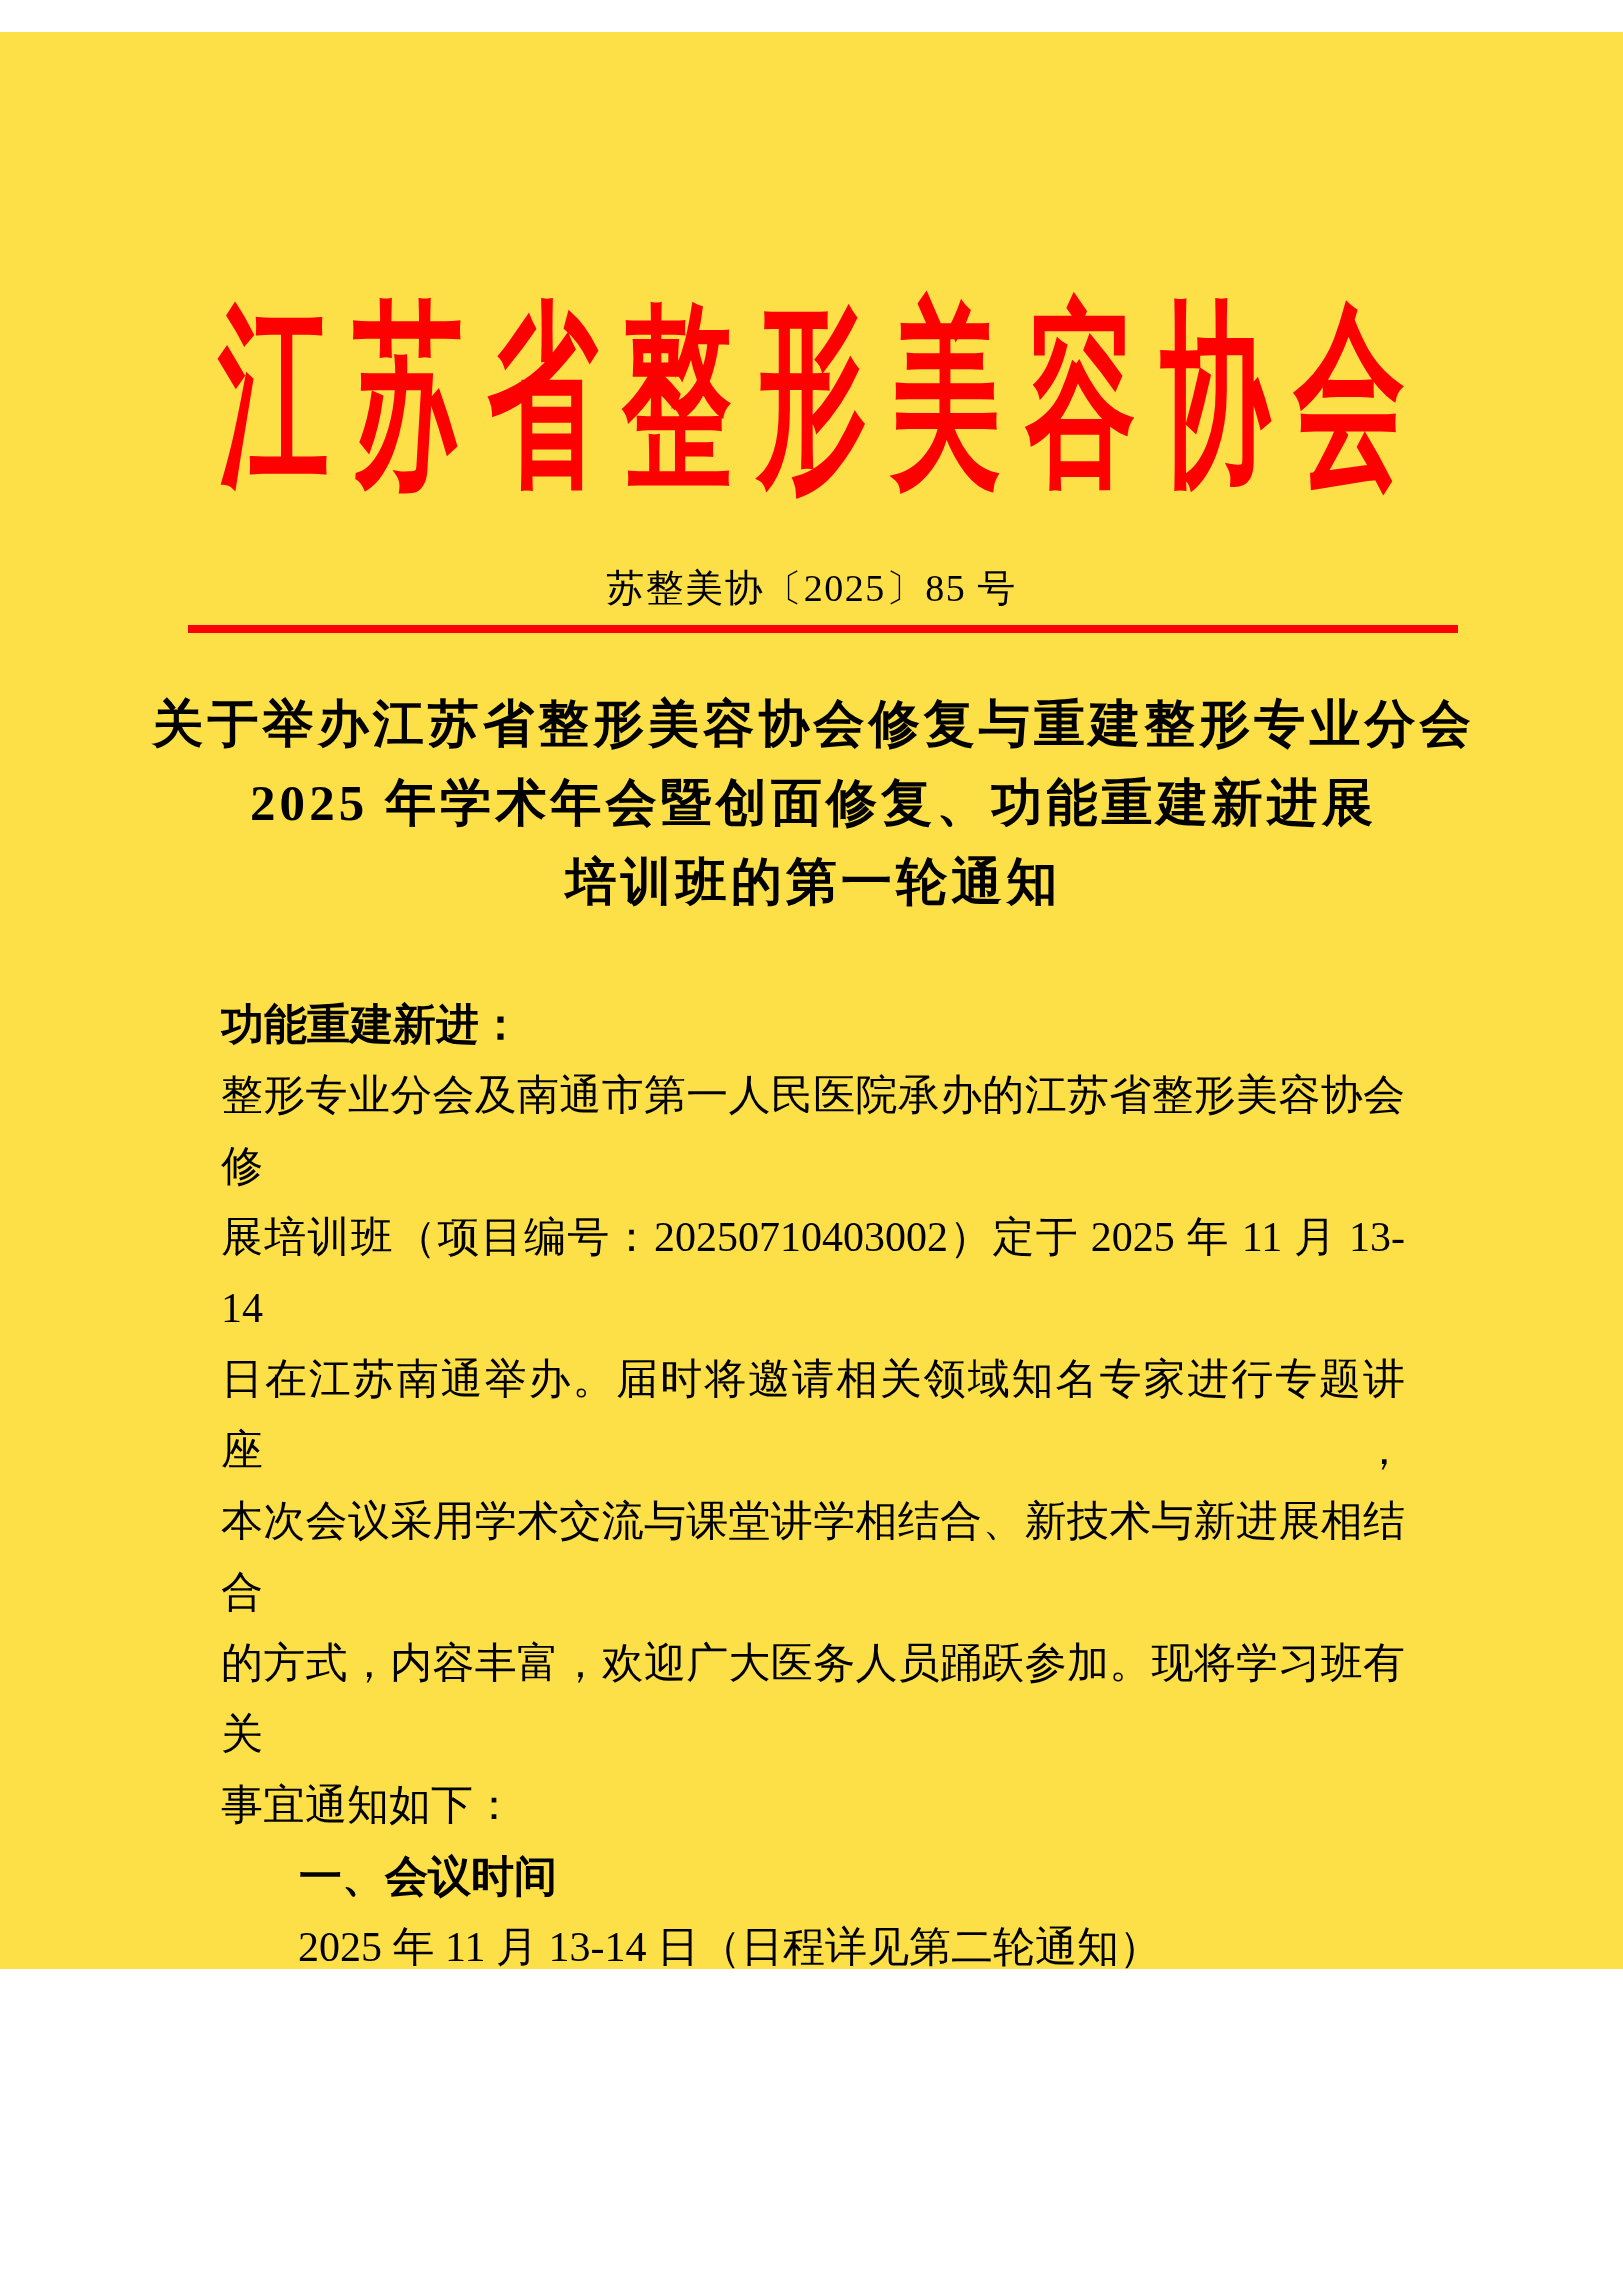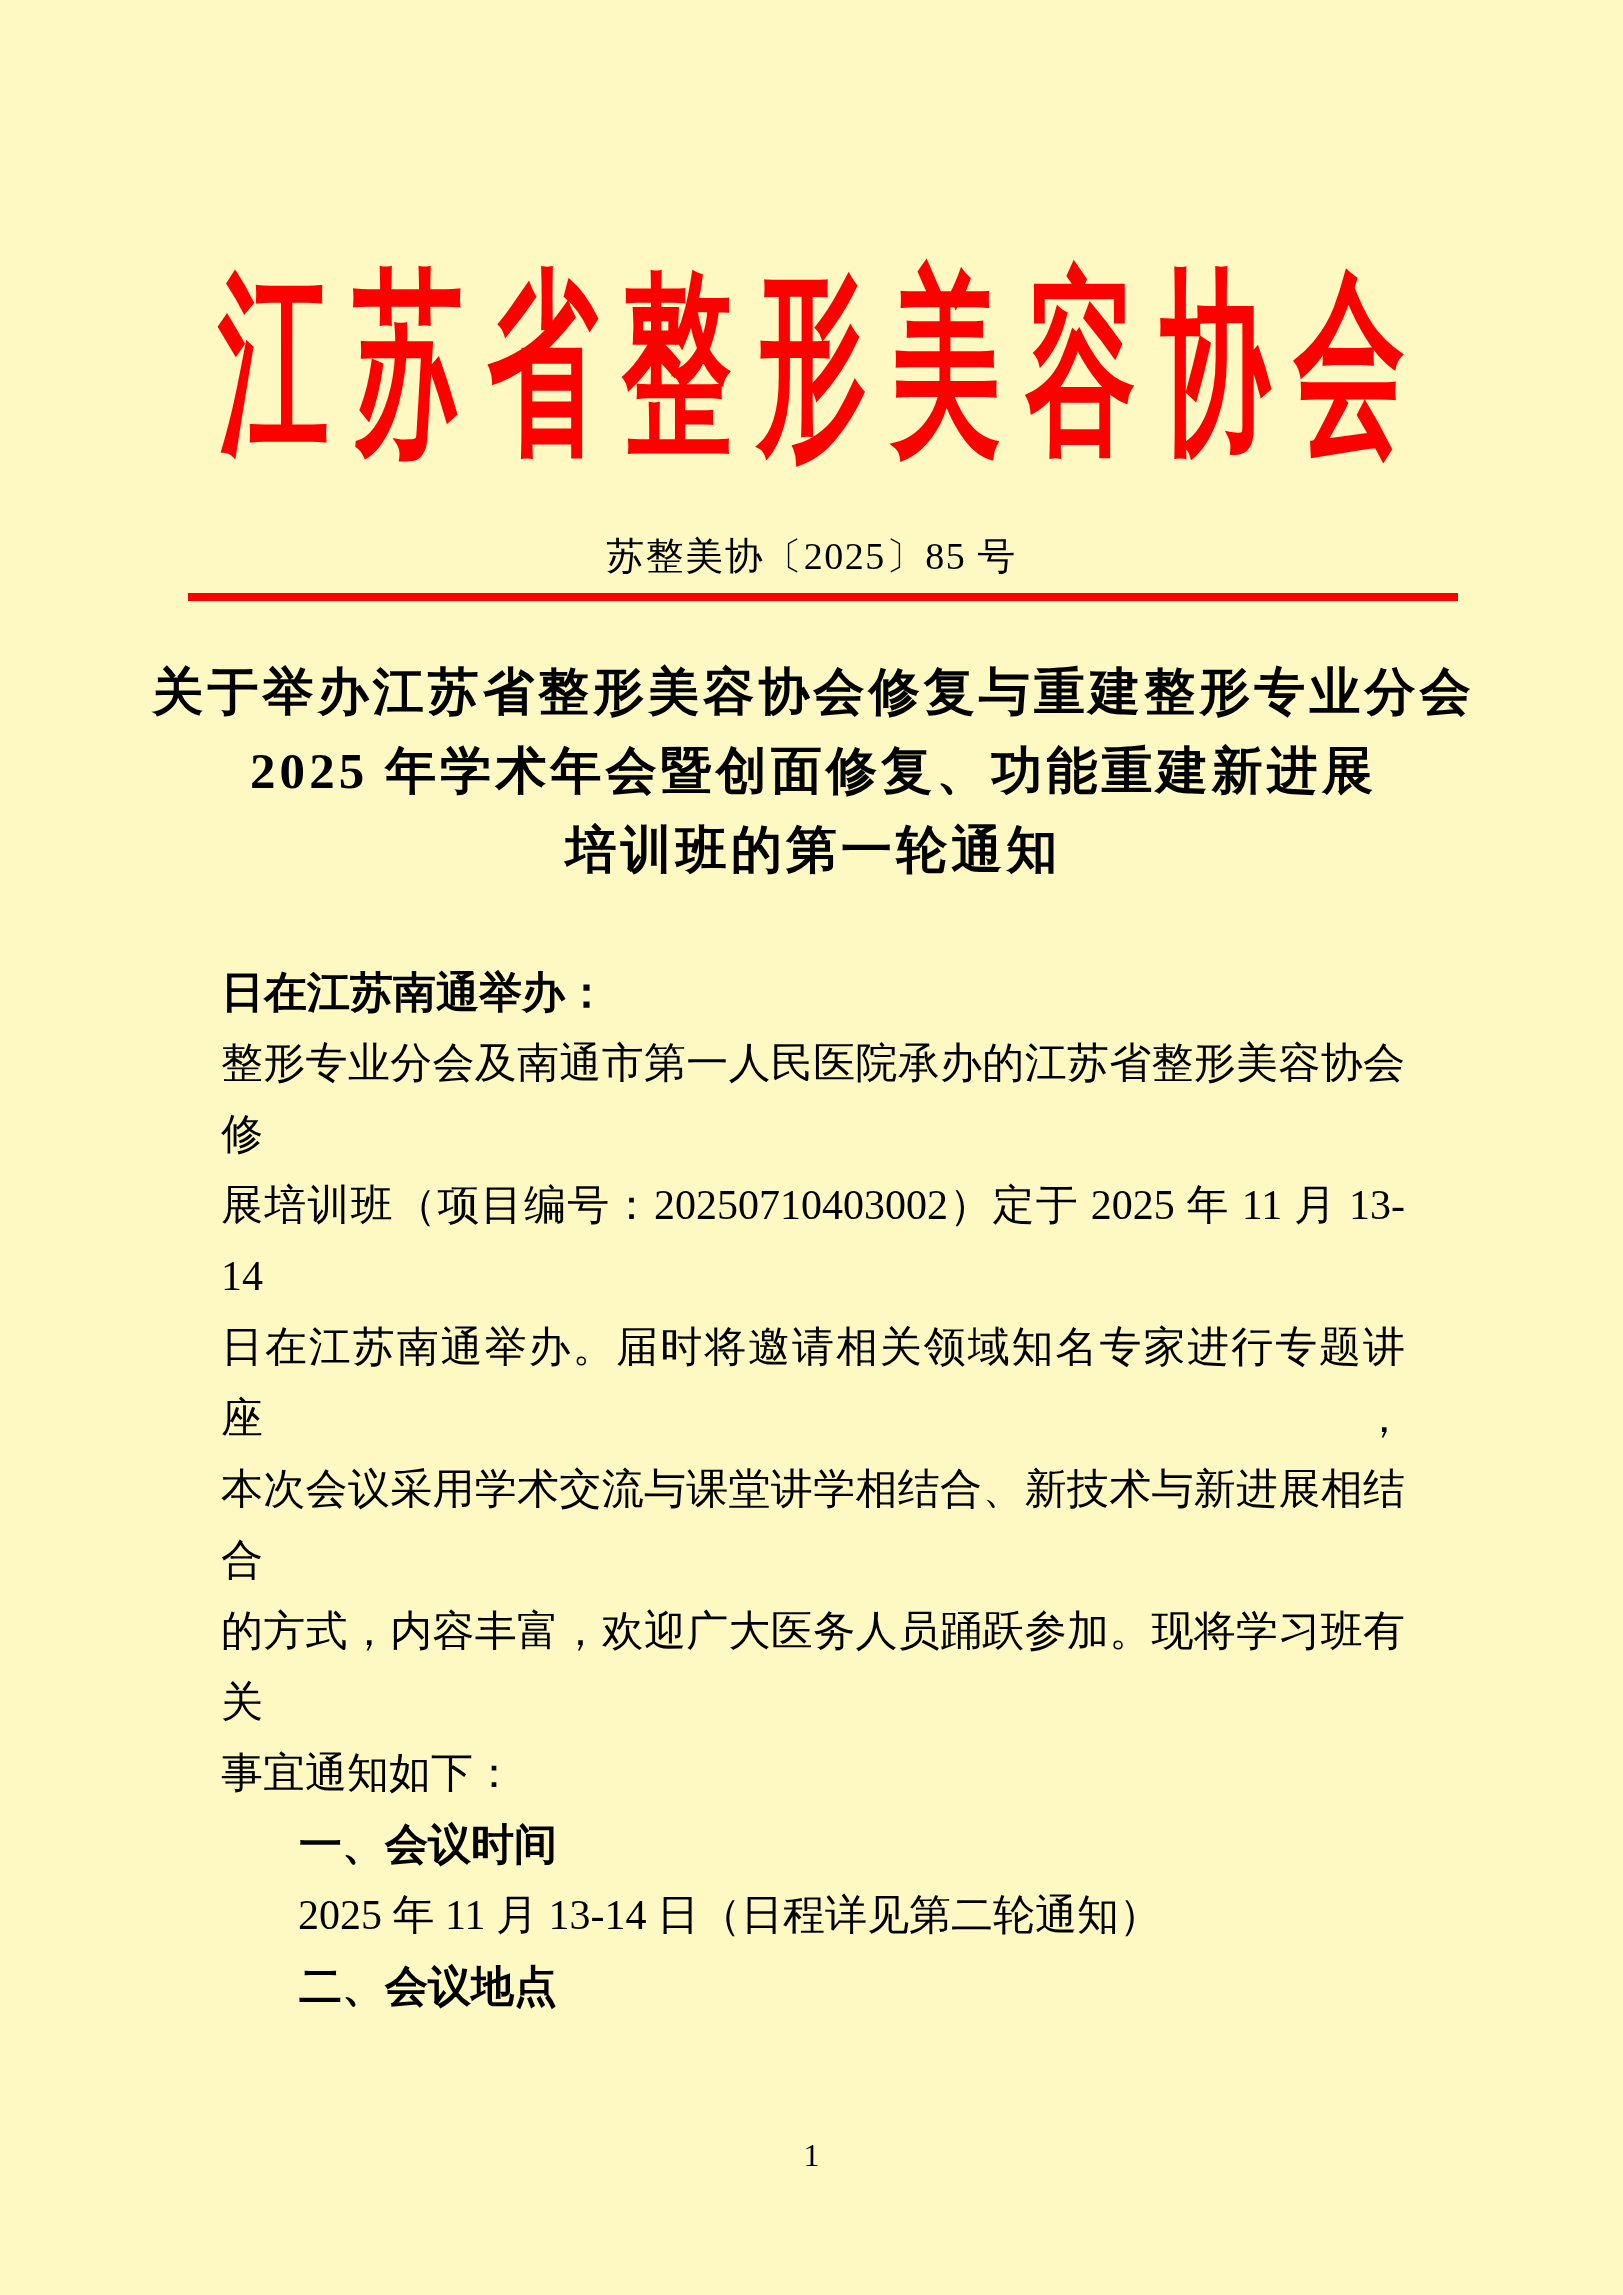--- a/index.html
+++ b/index.html
@@ -3,25 +3,26 @@
 <meta charset="utf-8">
 <style>
   html, body {
     margin: 0;
     padding: 0;
     background: #FFFFFF;
   }
   .page {
     position: relative;
     width: 1623px;
-    height: 2295px;
-    background: #fef9c3;
+    height: 1937px;
+    background: #fde047;
     overflow: hidden;
     font-family: "Liberation Serif", "DejaVu Serif", serif;
     color: #000000;
+    margin-top: 32px;
   }
   
   .org-name {
     position: absolute;
     top: 266px;
     left: 0;
     width: 100%;
     text-align: center;
     font-family: "Liberation Serif", "DejaVu Serif", serif;
     font-weight: bold;
@@ -126,21 +127,21 @@
 
   <div class="red-divider"></div>
 
   <div class="doc-title">
     <div>关于举办江苏省整形美容协会修复与重建整形专业分会</div>
     <div>2025 年学术年会暨创面修复、功能重建新进展</div>
     <div>培训班的第一轮通知</div>
   </div>
 
   <div class="content">
-    <div class="salutation">日在江苏南通举办：</div>
+    <div class="salutation">功能重建新进：</div>
 
     <div class="para-line full-just">整形专业分会及南通市第一人民医院承办的江苏省整形美容协会修</div>
     <div class="para-line full-just">展培训班（项目编号：20250710403002）定于 2025 年 11 月 13-14</div>
     <div class="para-line full-just">日在江苏南通举办。届时将邀请相关领域知名专家进行专题讲座，</div>
     <div class="para-line full-just">本次会议采用学术交流与课堂讲学相结合、新技术与新进展相结合</div>
     <div class="para-line full-just">的方式，内容丰富，欢迎广大医务人员踊跃参加。现将学习班有关</div>
     <div class="para-line">事宜通知如下：</div>
 
     <div class="section-heading">一、会议时间</div>
     <div class="section-body">2025 年 11 月 13-14 日（日程详见第二轮通知）</div>

